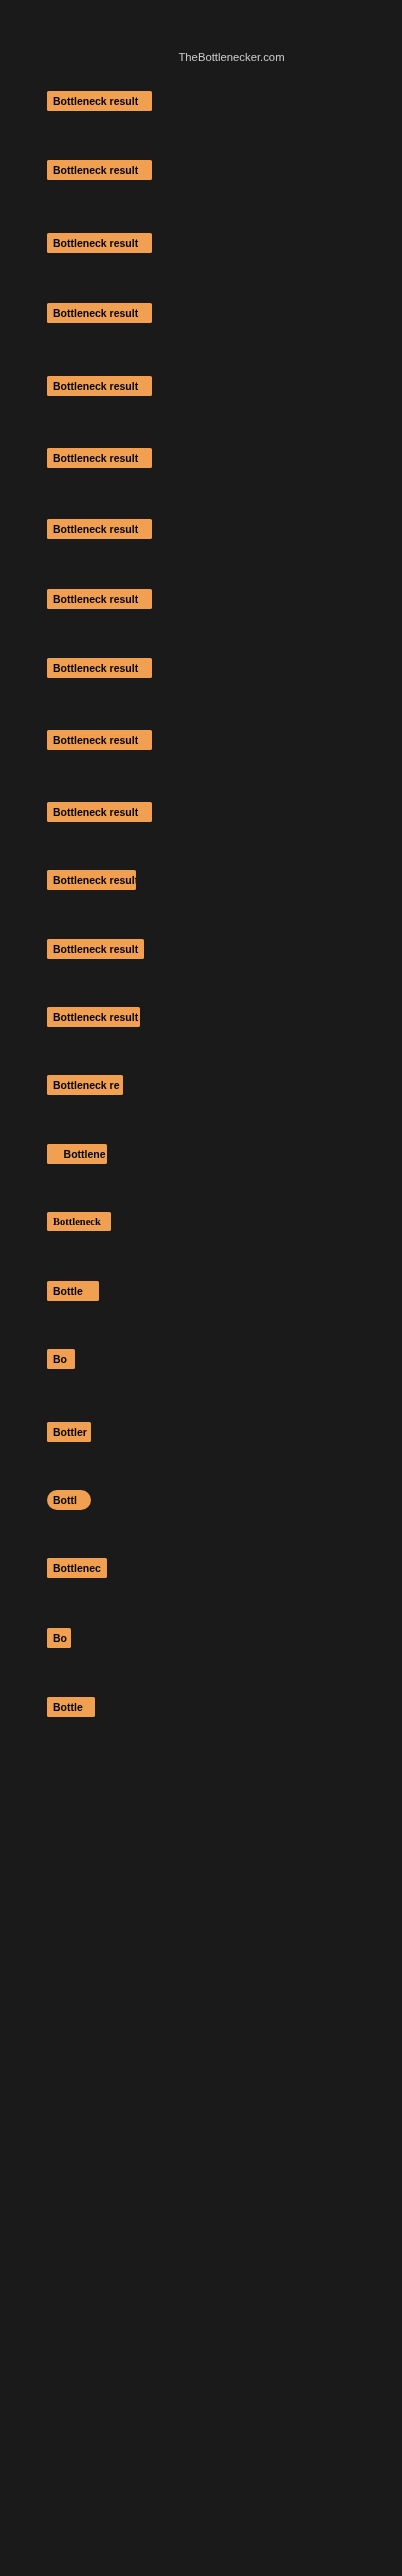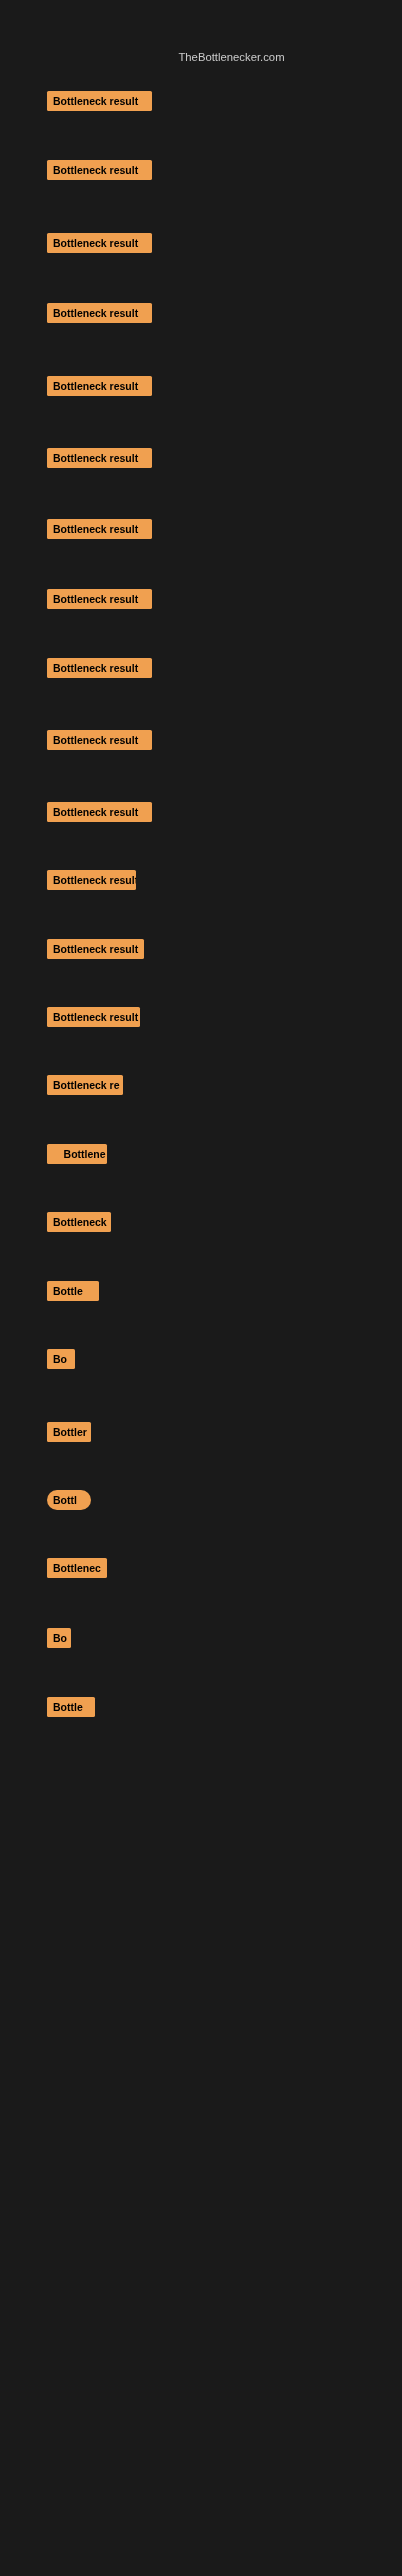--- a/index.html
+++ b/index.html
@@ -43,21 +43,21 @@
 <div style="position: absolute; top: 474px; left: 1.6px; background-color: rgb(240, 160, 80); color: rgb(0, 0, 0); font-family: Arial, sans-serif; font-size: 10.5px; font-weight: bold; padding: 4px 6.4px; border-radius: 1.6px; display: inline-block; white-space: nowrap; overflow: hidden; max-width: 105px; width: 105px;">Bottleneck result</div>
 <div style="position: absolute; top: 544px; left: 1.6px; background-color: rgb(240, 160, 80); color: rgb(0, 0, 0); font-family: Arial, sans-serif; font-size: 10.5px; font-weight: bold; padding: 4px 6.4px; border-radius: 1.6px; display: inline-block; white-space: nowrap; overflow: hidden; max-width: 105px; width: 105px;">Bottleneck result</div>
 <div style="position: absolute; top: 613px; left: 1.6px; background-color: rgb(240, 160, 80); color: rgb(0, 0, 0); font-family: Arial, sans-serif; font-size: 10.5px; font-weight: bold; padding: 4px 6.4px; border-radius: 1.6px; display: inline-block; white-space: nowrap; overflow: hidden; max-width: 105px; width: 105px;">Bottleneck result</div>
 <div style="position: absolute; top: 685px; left: 1.6px; background-color: rgb(240, 160, 80); color: rgb(0, 0, 0); font-family: Arial, sans-serif; font-size: 10.5px; font-weight: bold; padding: 4px 6.4px; border-radius: 1.6px; display: inline-block; white-space: nowrap; overflow: hidden; max-width: 105px; width: 105px;">Bottleneck result</div>
 <div style="position: absolute; top: 757px; left: 1.6px; background-color: rgb(240, 160, 80); color: rgb(0, 0, 0); font-family: Arial, sans-serif; font-size: 10.5px; font-weight: bold; padding: 4px 6.4px; border-radius: 1.6px; display: inline-block; white-space: nowrap; overflow: hidden; max-width: 105px; width: 105px;">Bottleneck result</div>
 <div style="position: absolute; top: 825px; left: 1.6px; background-color: rgb(240, 160, 80); color: rgb(0, 0, 0); font-family: Arial, sans-serif; font-size: 10.5px; font-weight: bold; padding: 4px 6.4px; border-radius: 1.6px; display: inline-block; white-space: nowrap; overflow: hidden; max-width: 89px; width: 89px;">Bottleneck result</div>
 <div style="position: absolute; top: 894px; left: 1.6px; background-color: rgb(240, 160, 80); color: rgb(0, 0, 0); font-family: Arial, sans-serif; font-size: 10.5px; font-weight: bold; padding: 4px 6.4px; border-radius: 1.6px; display: inline-block; white-space: nowrap; overflow: hidden; max-width: 97px; width: 97px;">Bottleneck result</div>
 <div style="position: absolute; top: 962px; left: 1.6px; background-color: rgb(240, 160, 80); color: rgb(0, 0, 0); font-family: Arial, sans-serif; font-size: 10.5px; font-weight: bold; padding: 4px 6.4px; border-radius: 1.6px; display: inline-block; white-space: nowrap; overflow: hidden; max-width: 93px; width: 93px;">Bottleneck result</div>
 <div style="position: absolute; top: 1030px; left: 1.6px; background-color: rgb(240, 160, 80); color: rgb(0, 0, 0); font-family: Arial, sans-serif; font-size: 10.5px; font-weight: bold; padding: 4px 6.4px; border-radius: 1.6px; display: inline-block; white-space: nowrap; overflow: hidden; max-width: 76px; width: 99px;">Bottleneck re</div>
 <div style="position: absolute; top: 1099px; left: 1.6px; background-color: rgb(240, 160, 80); color: rgb(0, 0, 0); font-family: Arial, sans-serif; font-size: 10.5px; font-weight: bold; padding: 4px 17px; border-radius: 1.6px; display: inline-block; white-space: nowrap; overflow: hidden; max-width: 60px; width: 60px;">Bottlene</div>
-<div style="position: absolute; top: 1167px; left: 1.6px; background-color: rgb(240, 160, 80); color: rgb(0, 0, 0); font-family: Liberation Sans, sans-serif; font-size: 10.5px; font-weight: bold; padding: 4px 6.4px; border-radius: 1.6px; display: inline-block; white-space: nowrap; overflow: hidden; max-width: 64px; width: 64px;">Bottleneck</div>
+<div style="position: absolute; top: 1167px; left: 1.6px; background-color: rgb(240, 160, 80); color: rgb(0, 0, 0); font-family: Liberation Serif, serif; font-size: 10.5px; font-weight: bold; padding: 4px 6.4px; border-radius: 1.6px; display: inline-block; white-space: nowrap; overflow: hidden; max-width: 64px; width: 64px;">Bottleneck</div>
 <div style="position: absolute; top: 1236px; left: 1.6px; background-color: rgb(240, 160, 80); color: rgb(0, 0, 0); font-family: Arial, sans-serif; font-size: 10.5px; font-weight: bold; padding: 4px 6.4px; border-radius: 1.6px; display: inline-block; white-space: nowrap; overflow: hidden; max-width: 52px; width: 52px;">Bottle</div>
 <div style="position: absolute; top: 1304px; left: 1.6px; background-color: rgb(240, 160, 80); color: rgb(0, 0, 0); font-family: Arial, sans-serif; font-size: 10.5px; font-weight: bold; padding: 4px 6.4px; border-radius: 1.6px; display: inline-block; white-space: nowrap; overflow: hidden; max-width: 28px; width: 28px;">Bo</div>
 <div style="position: absolute; top: 1377px; left: 1.6px; background-color: rgb(240, 160, 80); color: rgb(0, 0, 0); font-family: Arial, sans-serif; font-size: 10.5px; font-weight: bold; padding: 4px 6.4px; border-radius: 1.6px; display: inline-block; white-space: nowrap; overflow: hidden; max-width: 48px; width: 44px;">Bottler</div>
 <div style="position: absolute; top: 1445px; left: 1.6px; background-color: rgb(240, 160, 80); color: rgb(0, 0, 0); font-family: Arial, sans-serif; font-size: 10.5px; font-weight: bold; padding: 4px 6.4px; border-radius: 10px; display: inline-block; white-space: nowrap; overflow: hidden; max-width: 44px; width: 44px;">Bottl</div>
 <div style="position: absolute; top: 1513px; left: 1.6px; background-color: rgb(240, 160, 80); color: rgb(0, 0, 0); font-family: Arial, sans-serif; font-size: 10.5px; font-weight: bold; padding: 4px 6.4px; border-radius: 1.6px; display: inline-block; white-space: nowrap; overflow: hidden; max-width: 60px; width: 84px;">Bottlenec</div>
 <div style="position: absolute; top: 1583px; left: 1.6px; background-color: rgb(240, 160, 80); color: rgb(0, 0, 0); font-family: Arial, sans-serif; font-size: 10.5px; font-weight: bold; padding: 4px 6.4px; border-radius: 1.6px; display: inline-block; white-space: nowrap; overflow: hidden; max-width: 24px; width: 24px;">Bo</div>
 <div style="position: absolute; top: 1652px; left: 1.6px; background-color: rgb(240, 160, 80); color: rgb(0, 0, 0); font-family: Arial, sans-serif; font-size: 10.5px; font-weight: bold; padding: 4px 6.4px; border-radius: 1.6px; display: inline-block; white-space: nowrap; overflow: hidden; max-width: 48px; width: 48px;">Bottle</div>
 
 
 </body></html>

